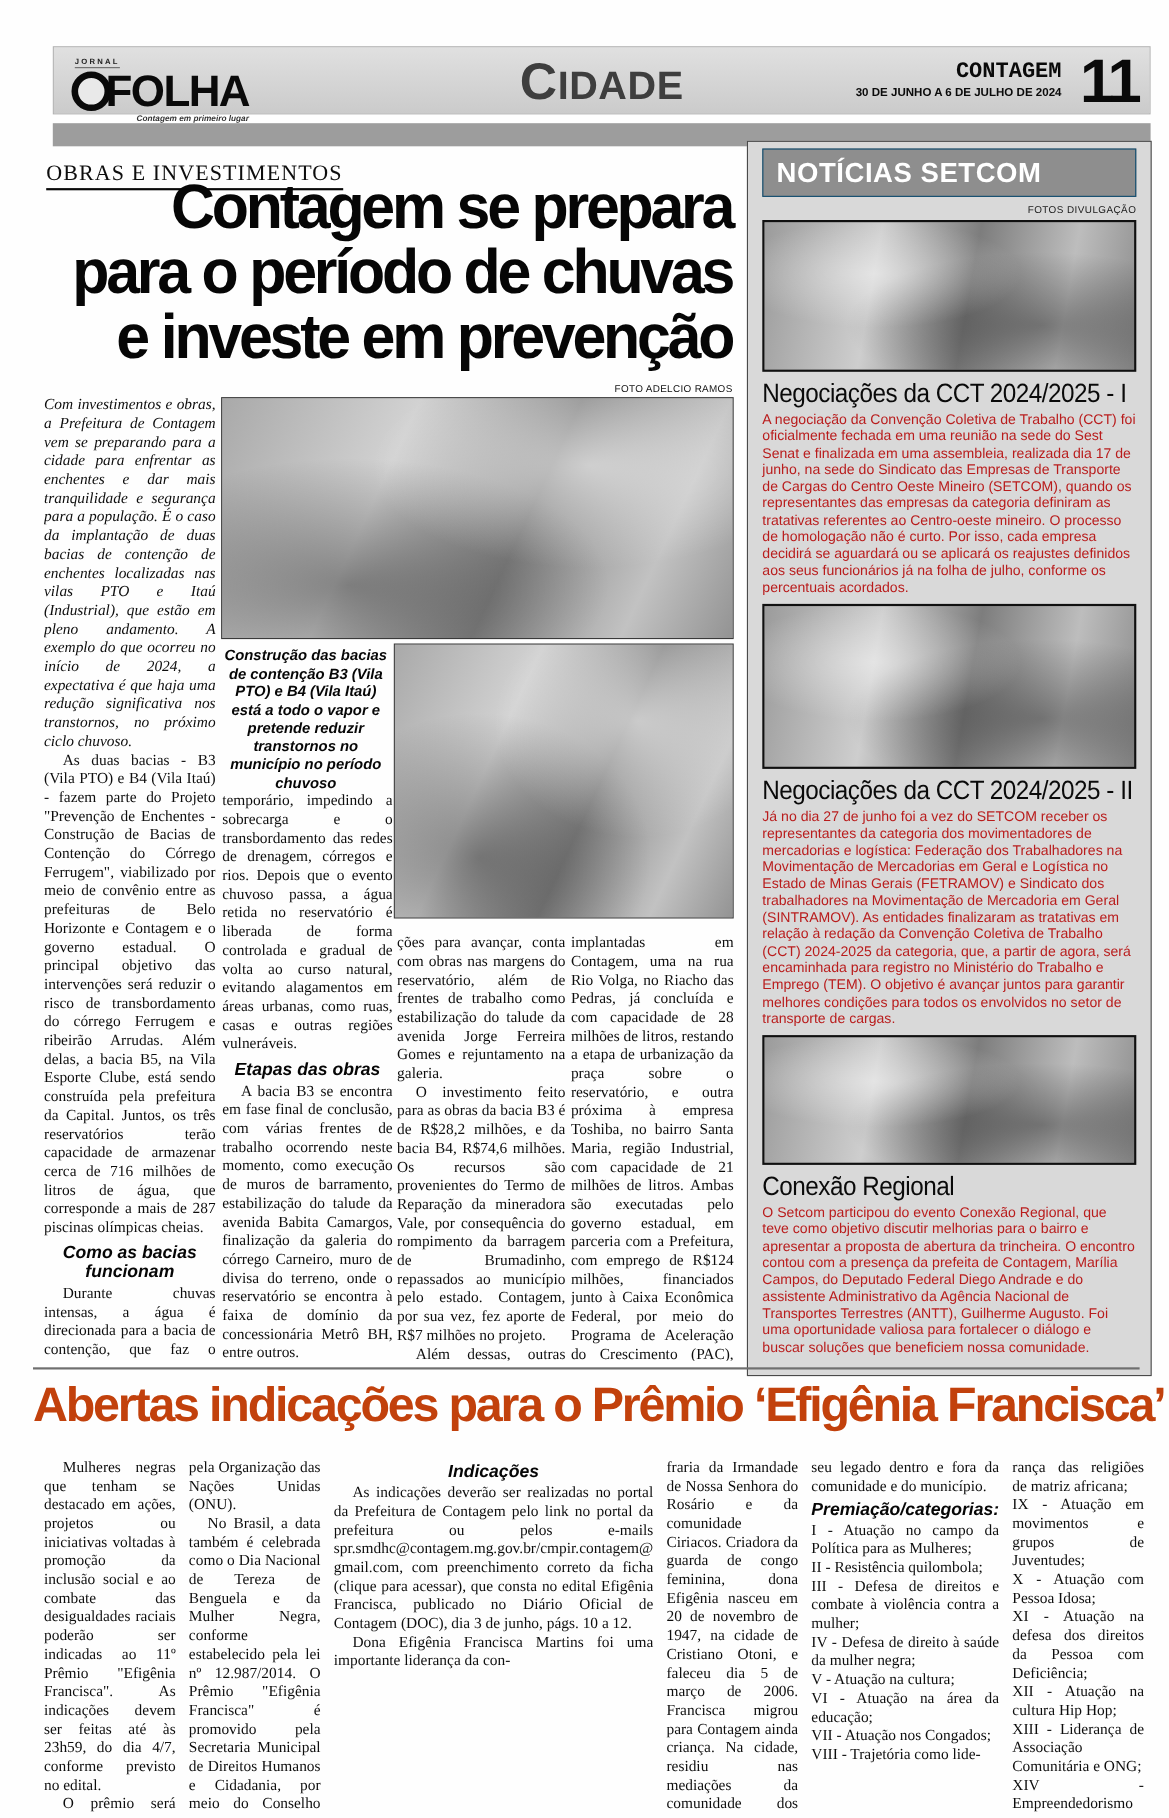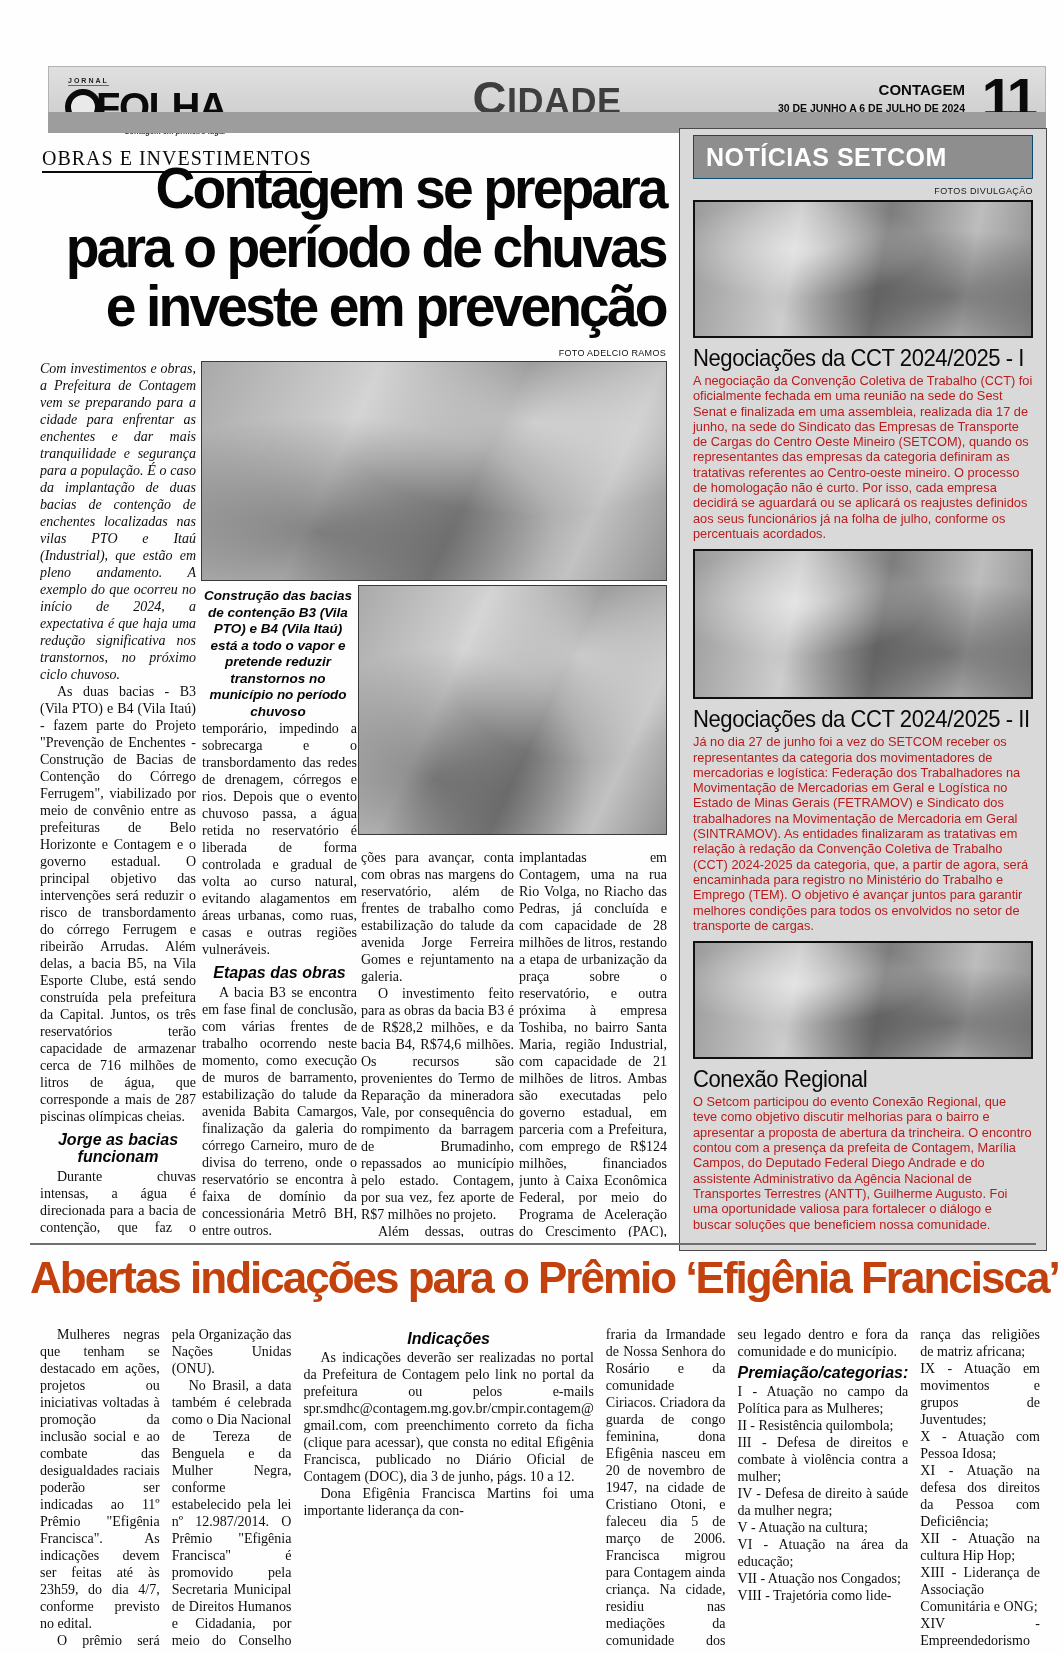--- a/index.html
+++ b/index.html
@@ -1,33 +1,33 @@
 <!DOCTYPE html>
 <html lang="pt"><head>
 <meta charset="utf-8">
 <style>
   html,body{margin:0;padding:0;background:#ffffff;}
   .page{position:relative;width:1063px;height:1653px;background:#fefefe;overflow:hidden;
         font-family:"Liberation Serif","DejaVu Serif",serif;color:#0d0d0d;}
 
   
   .band{position:absolute;left:48px;top:42px;width:998px;height:62px;
-        background:linear-gradient(#e0e0e0,#cbcbcb);border:1px solid #b2b2b2;box-sizing:border-box;margin-top:24px;}
+        background:linear-gradient(#e0e0e0,#cbcbcb);border:1px solid #b2b2b2;box-sizing:border-box;}
   .logo{position:absolute;left:16px;top:2px;}
   .logo-top{font:600 7px/9px "Liberation Sans",sans-serif;letter-spacing:2px;color:#222;
             border-bottom:1px solid #666;display:inline-block;margin-left:3px;}
   .logo-row{display:flex;align-items:center;}
   .ring{width:24px;height:24px;border:6px solid #0a0a0a;border-radius:50%;background:#e9e9e9;margin-right:-5px;}
   .brand{font:800 40px/40px "Liberation Sans",sans-serif;letter-spacing:-1.5px;color:#0a0a0a;}
   .tagline{font:italic 700 7.5px/9px "Liberation Sans",sans-serif;color:#333;margin-left:30px;text-align:right;}
   .section-title{position:absolute;left:50%;top:7px;transform:translateX(-50%);
         font:700 36px/48px "Liberation Sans",sans-serif;color:#3e3e3e;letter-spacing:0.5px;}
   .section-title::first-letter{font-size:47px;}
   .edition{position:absolute;right:80px;top:15px;text-align:right;font-family:"Liberation Sans",sans-serif;color:#0a0a0a;}
-  .edition-city{font-weight:700;font-size:15px;line-height:16px;}
+  .edition-city{font-weight:700;font-size:20px;line-height:16px;font-family:Liberation Mono, monospace;}
   .edition-dates{font-weight:700;font-size:10.5px;line-height:12px;margin-top:4px;}
   .pageno{position:absolute;right:10px;top:1px;font:700 56px/60px "Liberation Sans",sans-serif;letter-spacing:-3px;color:#0a0a0a;}
   .graybar{position:absolute;left:48px;top:112px;width:998px;height:21px;background:#9d9d9d;}
 
   
   .kicker{position:absolute;left:42px;top:146px;font:400 20px/24px "Liberation Serif",serif;
           letter-spacing:1px;border-bottom:2px solid #0a0a0a;padding-bottom:1px;}
   .headline{position:absolute;left:40px;top:159px;width:645px;text-align:right;}
   .headline div{font:700 57px/59px "Liberation Sans",sans-serif;letter-spacing:-3px;color:#060606;
                 transform:scaleX(0.97);transform-origin:left;white-space:nowrap;}
@@ -114,21 +114,21 @@
   </div>
   <div class="photo-credit-main">FOTO ADELCIO RAMOS</div>
 
   <div class="photo photo1"></div>
   <div class="caption">Construção das bacias de contenção B3 (Vila PTO) e B4 (Vila Itaú) está a todo o vapor e pretende reduzir transtornos no município no período chuvoso</div>
   <div class="photo photo2"></div>
 
   <div class="col col1">
     <p class="lead">Com investimentos e obras, a Prefeitura de Contagem vem se preparando para a cidade para enfrentar as enchentes e dar mais tranquilidade e segurança para a população. É o caso da implantação de duas bacias de contenção de enchentes localizadas nas vilas PTO e Itaú (Industrial), que estão em pleno andamento. A exemplo do que ocorreu no início de 2024, a expectativa é que haja uma redução significativa nos transtornos, no próximo ciclo chuvoso.</p>
     <p class="ind">As duas bacias - B3 (Vila PTO) e B4 (Vila Itaú) - fazem parte do Projeto "Prevenção de Enchentes - Construção de Bacias de Contenção do Córrego Ferrugem", viabilizado por meio de convênio entre as prefeituras de Belo Horizonte e Contagem e o governo estadual. O principal objetivo das intervenções será reduzir o risco de transbordamento do córrego Ferrugem e ribeirão Arrudas. Além delas, a bacia B5, na Vila Esporte Clube, está sendo construída pela prefeitura da Capital. Juntos, os três reservatórios terão capacidade de armazenar cerca de 716 milhões de litros de água, que corresponde a mais de 287 piscinas olímpicas cheias.</p>
-    <div class="sub">Jorge as bacias funcionam</div>
+    <div class="sub">Como as bacias funcionam</div>
     <p class="ind">Durante chuvas intensas, a água é direcionada para a bacia de contenção, que faz o armazenamento</p>
   </div>
 
   <div class="col col2">
     <p>temporário, impedindo a sobrecarga e o transbordamento das redes de drenagem, córregos e rios. Depois que o evento chuvoso passa, a água retida no reservatório é liberada de forma controlada e gradual de volta ao curso natural, evitando alagamentos em áreas urbanas, como ruas, casas e outras regiões vulneráveis.</p>
     <div class="sub">Etapas das obras</div>
     <p class="ind">A bacia B3 se encontra em fase final de conclusão, com várias frentes de trabalho ocorrendo neste momento, como execução de muros de barramento, estabilização do talude da avenida Babita Camargos, finalização da galeria do córrego Carneiro, muro de divisa do terreno, onde o reservatório se encontra à faixa de domínio da concessionária Metrô BH, entre outros.</p>
 
   </div>
 

